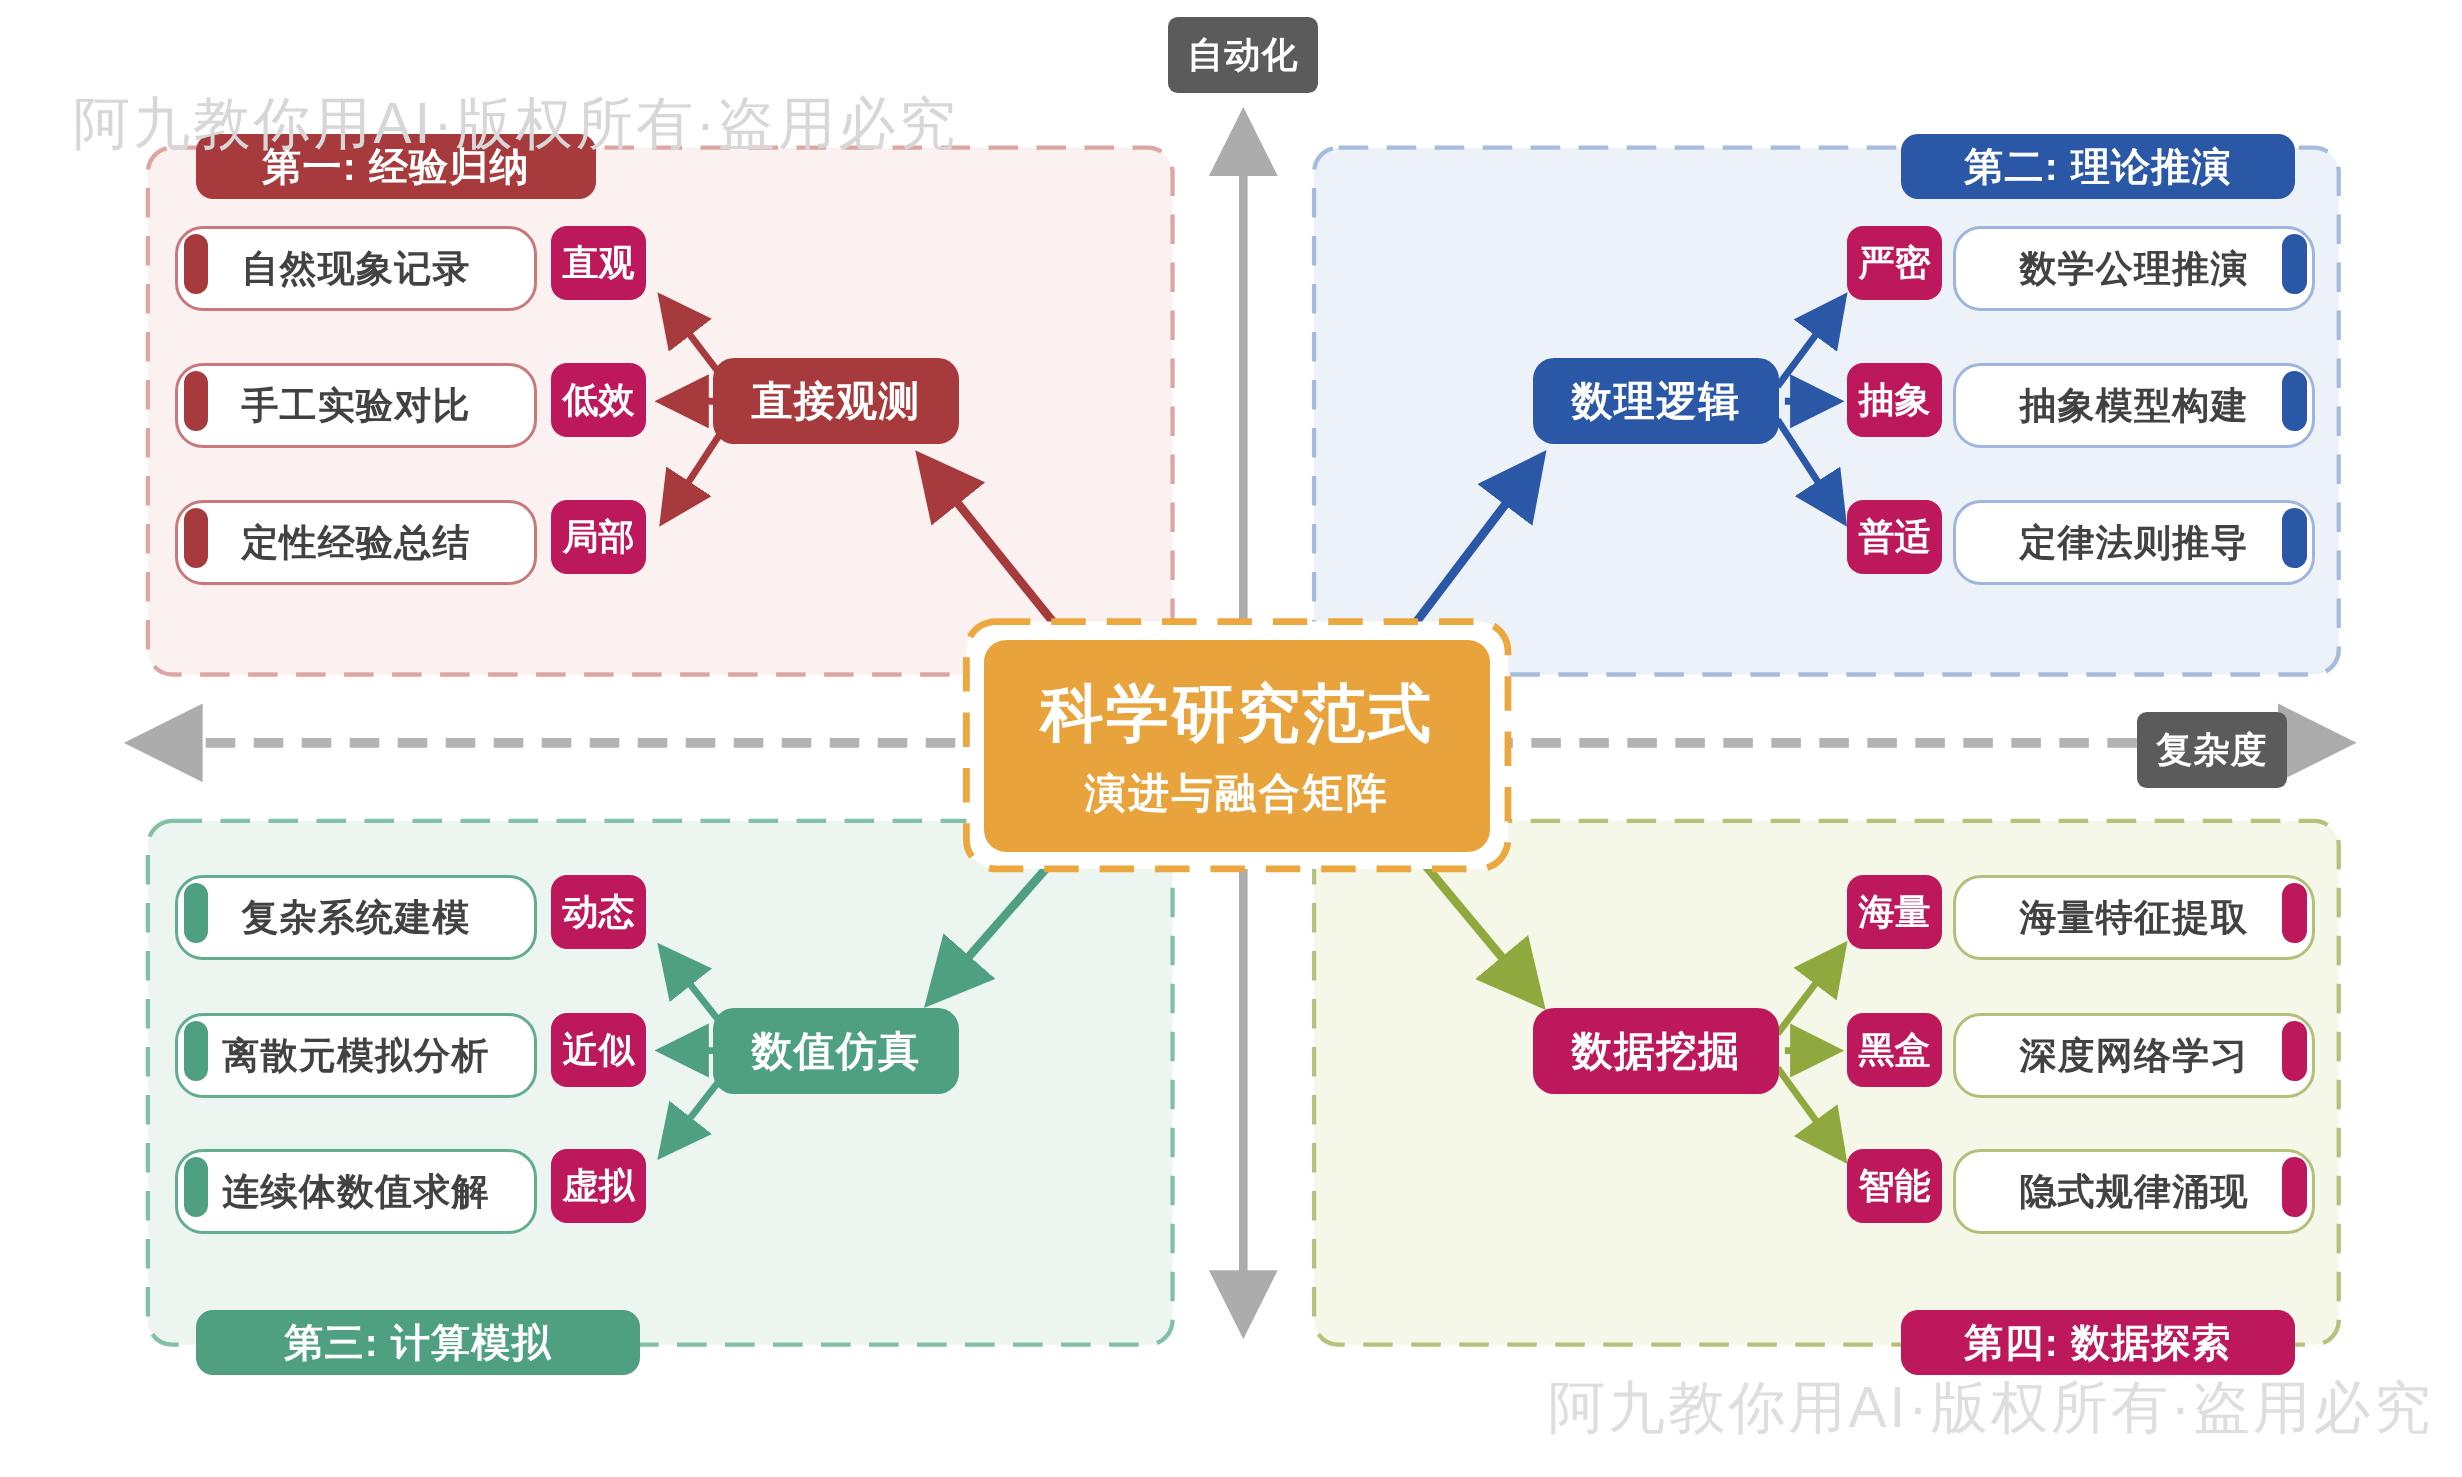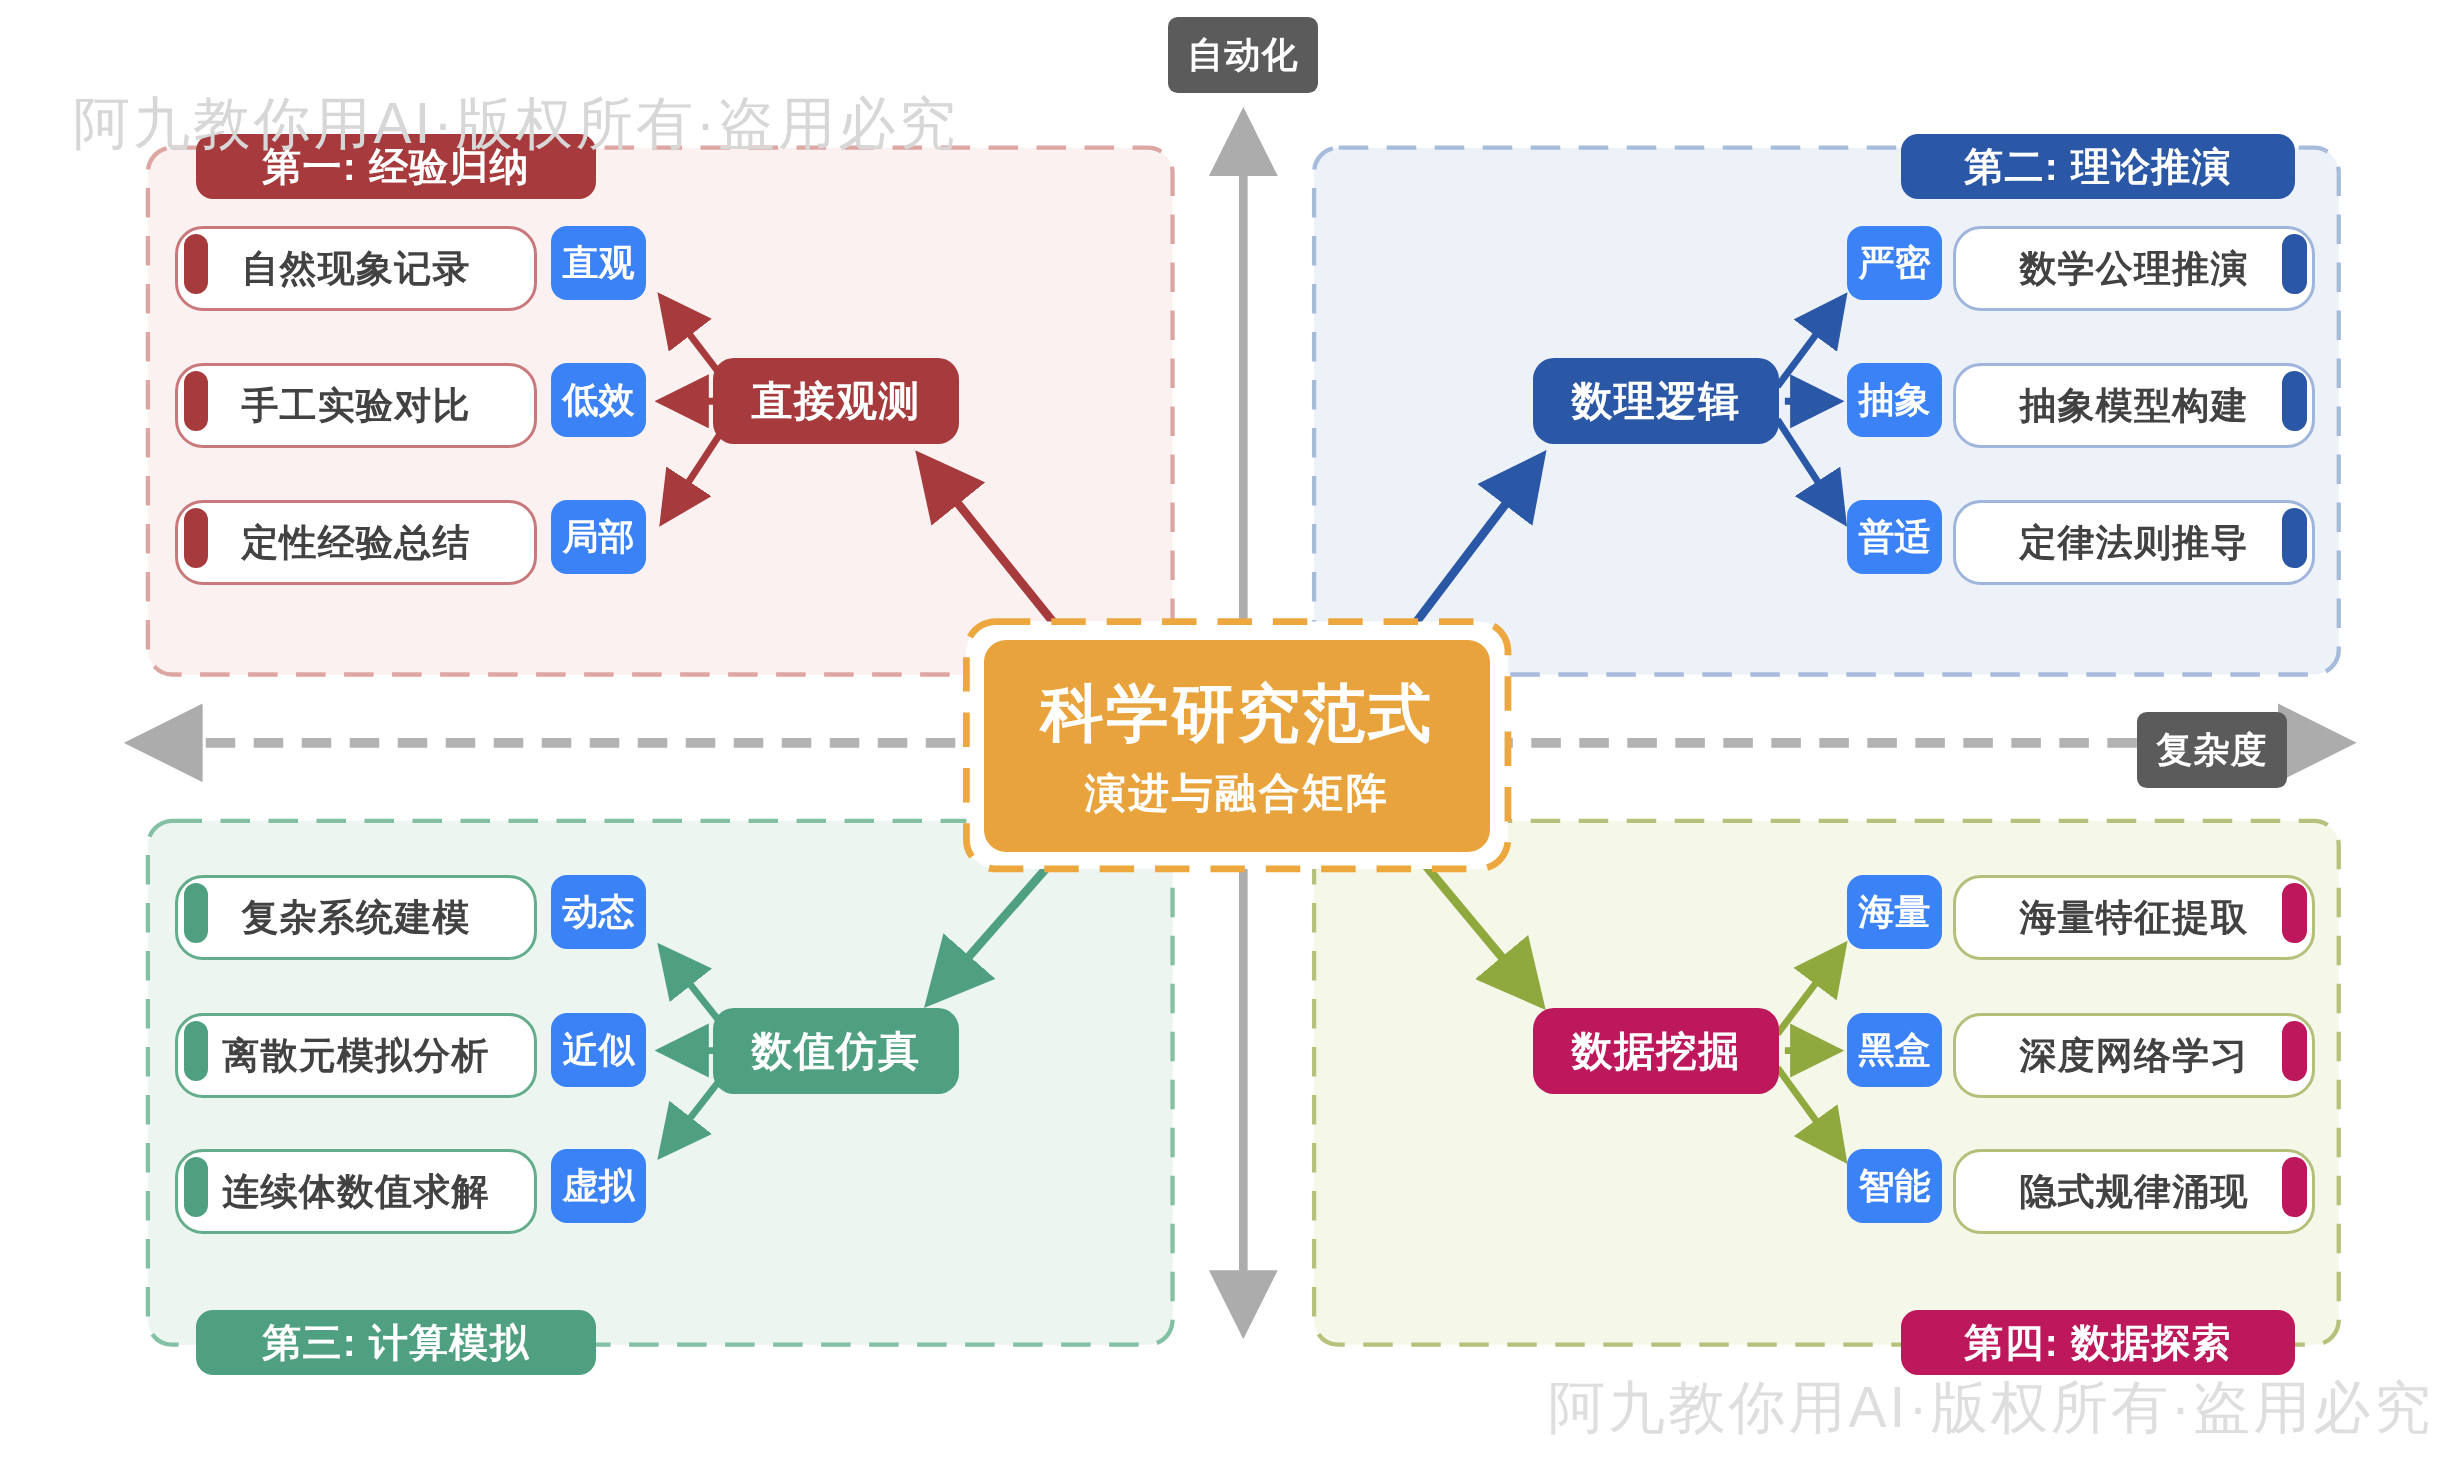--- a/index.html
+++ b/index.html
@@ -23,21 +23,21 @@
     display:flex;align-items:center;justify-content:center;
   }
   .item .label{font-size:37px;font-weight:700;color:#424242;letter-spacing:1.2px;}
   .bar{position:absolute;top:4.9px;width:24.6px;height:60px;border-radius:12.3px;}
   .barL{left:5.5px;} .barR{right:5.5px;}
   .q1b{border-color:#C9797B;} .q2b{border-color:#9FB5DB;}
   .q3b{border-color:#63AD8C;} .q4b{border-color:#B4BF7A;}
 
   
   .tag{
-    position:absolute;z-index:10;width:95px;height:74px;background:#3b82f6;border-radius:16px;
+    position:absolute;z-index:10;width:95px;height:74px;background:#be185d;border-radius:16px;
     display:flex;align-items:center;justify-content:center;
     color:#ffffff;font-size:36px;font-weight:700;
   }
 
   
   .node{
     position:absolute;z-index:10;width:246px;height:86px;border-radius:21px;
     display:flex;align-items:center;justify-content:center;
     color:#ffffff;font-size:41px;font-weight:700;letter-spacing:1.2px;
   }
@@ -186,21 +186,21 @@
   <div class="tag" style="left:551px;top:1013px;">近似</div>
 
   <div class="item q3b" style="left:175px;top:1149px;">
     <span class="bar barL c-teal"></span>
     <span class="label">连续体数值求解</span>
   </div>
   <div class="tag" style="left:551px;top:1149px;">虚拟</div>
 
   <div class="node c-teal" style="left:713px;top:1008px;">数值仿真</div>
 
-  <div class="qtitle c-teal" style="left:196px;top:1310px;width:400px;">第三: 计算模拟</div>
+  <div class="qtitle c-teal" style="left:196px;top:1310px;width:444px;">第三: 计算模拟</div>
 
   <div class="tag" style="left:1847px;top:875px;">海量</div>
   <div class="item q4b" style="left:1953px;top:875px;">
     <span class="label">海量特征提取</span>
     <span class="bar barR c-olive"></span>
   </div>
 
   <div class="tag" style="left:1847px;top:1013px;">黑盒</div>
   <div class="item q4b" style="left:1953px;top:1013px;">
     <span class="label">深度网络学习</span>

